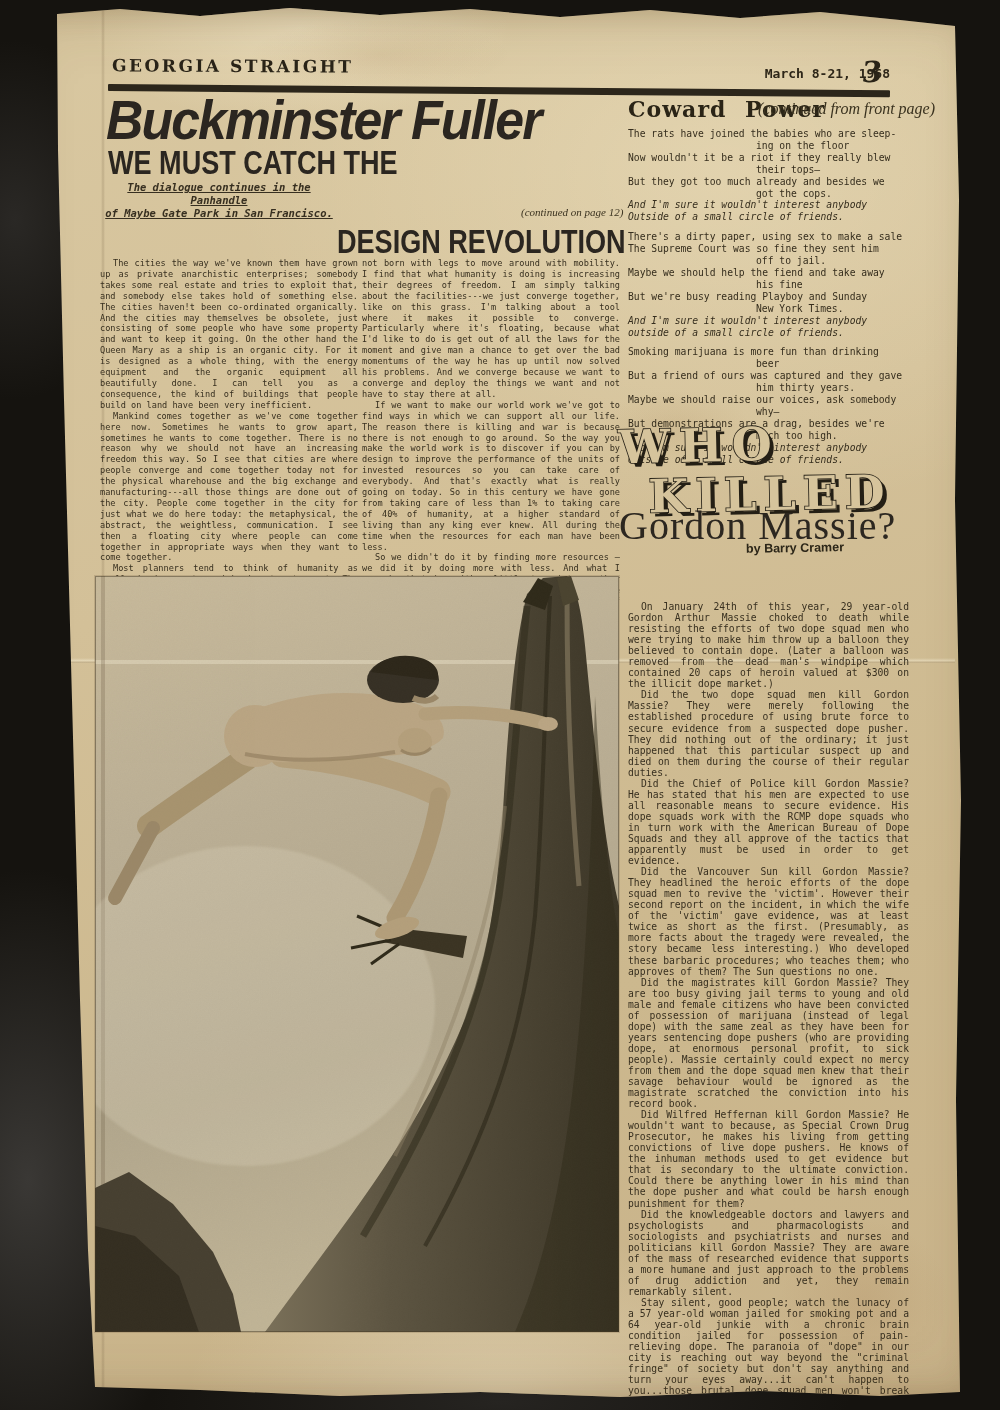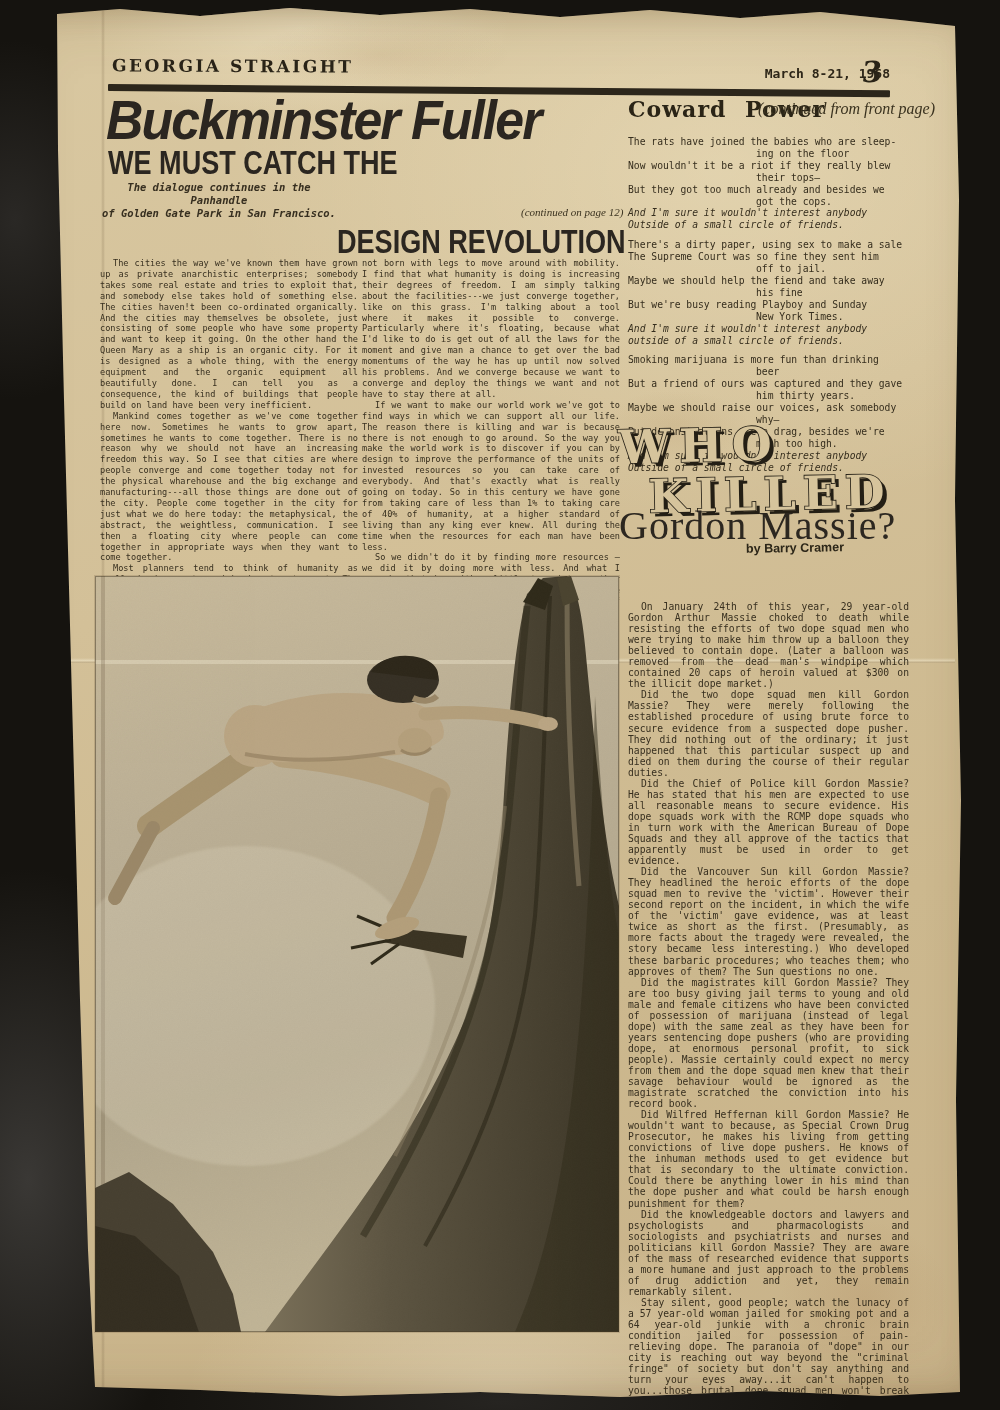--- a/index.html
+++ b/index.html
@@ -39,34 +39,34 @@
     font-size:29px;color:#2a2417;transform:skewX(-6deg);}
   
   .bf-head{position:absolute;left:106px;top:88px;font-family:"Liberation Sans",sans-serif;
     font-weight:bold;font-style:italic;font-size:55px;letter-spacing:-2px;color:#2b2620;
     transform:scaleX(0.94);transform-origin:left top;white-space:nowrap;}
   .sub1{position:absolute;left:108px;top:144px;}
   .sub2{position:absolute;left:337px;top:176px;margin-top:47px;}
   .cond{font-family:"Liberation Sans",sans-serif;font-weight:bold;font-size:33px;color:#2b2620;
     transform:scaleX(0.82);transform-origin:left top;white-space:nowrap;letter-spacing:0px;}
   .dek{position:absolute;left:100px;top:181px;width:238px;text-align:center;
-    font-style:italic;font-size:10.5px;line-height:13px;color:#372f20;font-weight:bold;}
+    font-style:italic;font-size:10.5px;line-height:13px;color:#372f20;font-weight:bold;text-decoration:underline;}
   .cont-note{position:absolute;font-family:"Liberation Serif",serif;font-style:italic;
     font-size:11px;color:#3a321f;}
   .cont12{left:521px;top:206px;}
   .contfp{left:758px;top:100px;font-size:16px;}
   
   .twcol{position:absolute;overflow:hidden;color:#372f1f;margin-top:44px;}
   .fullercol{width:258px;height:360px;top:214px;font-size:8.6px;line-height:10.9px;}
   .par{text-align:justify;text-indent:13px;}
   .par.ni{text-indent:0;}
   
   .cp-title{position:absolute;left:628px;top:95px;font-family:"DejaVu Serif",serif;font-weight:bold;
     font-size:22px;letter-spacing:1px;word-spacing:10px;color:#2a2416;transform:scaleY(1.05);transform-origin:left top;}
-  .poem{position:absolute;left:628px;top:136px;width:284px;font-size:9.7px;color:#352d1d;}
+  .poem{position:absolute;left:628px;top:128px;width:284px;font-size:9.7px;color:#352d1d;}
   .poem-line{line-height:11.9px;white-space:pre-wrap;}
   .poem-line.ind{padding-left:128px;}
   .poem-line.ital{font-style:italic;}
   .poem-line.sp{height:8px;}
   
   .wk{position:absolute;left:616px;top:422px;}
   .gm-head{position:absolute;left:619px;top:502px;font-family:"Liberation Serif",serif;
     font-size:40px;color:#2c2720;letter-spacing:1px;white-space:nowrap;}
   .byline{position:absolute;left:746px;top:541px;font-family:"Liberation Sans",sans-serif;
     font-weight:bold;font-size:12.5px;color:#2c2618;transform:rotate(-1deg);}
@@ -91,21 +91,21 @@
   <div class="head-rule"></div>
   <div class="issue-date">March 8-21, 1968</div>
   <div class="page-num">3</div>
 
   <div class="bf-head">Buckminster Fuller</div>
   <div class="sub1">
       <div class="cond">WE MUST CATCH THE</div>
     </div>
   <div class="dek">
       <div class="dek-line">The dialogue continues in the Panhandle</div>
-      <div class="dek-line">of Golden Gate Park in San Francisco.</div>
+      <div class="dek-line">of Maybe Gate Park in San Francisco.</div>
     </div>
   <div class="sub2">
       <div class="cond">DESIGN REVOLUTION</div>
     </div>
   <div class="cont-note cont12">(continued on page 12)</div>
 
   <div class="twcol fullercol" style="left:100px;">
       <div class="par">The cities the way we've known them have grown up as private anarchistic enterprises; somebody takes some real estate and tries to exploit that, and somebody else takes hold of something else. The cities haven!t been co-ordinated organically. And the cities may themselves be obsolete, just consisting of some people who have some property and want to keep it going. On the other hand the Queen Mary as a ship is an organic city. For it is designed as a whole thing, with the energy equipment and the organic equipment all beautifully done. I can tell you as a consequence, the kind of buildings that people build on land have been very inefficient.</div>
       <div class="par">Mankind comes together as we've come together here now. Sometimes he wants to grow apart, sometimes he wants to come together. There is no reason why we should not have an increasing freedom this way. So I see that cities are where people converge and come together today not for the physical wharehouse and the big exchange and manufacturing---all those things are done out of the city. People come together in the city for just what we do here today: the metaphysical, the abstract, the weightless, communication. I see then a floating city where people can come together in appropriate ways when they want to come together.</div>
       <div class="par">Most planners tend to think of humanity as really having roots and having to stay put. The planners say that you're going to go in there so I'm going to plan your community. I think that that's not what's really going on. We were</div>

